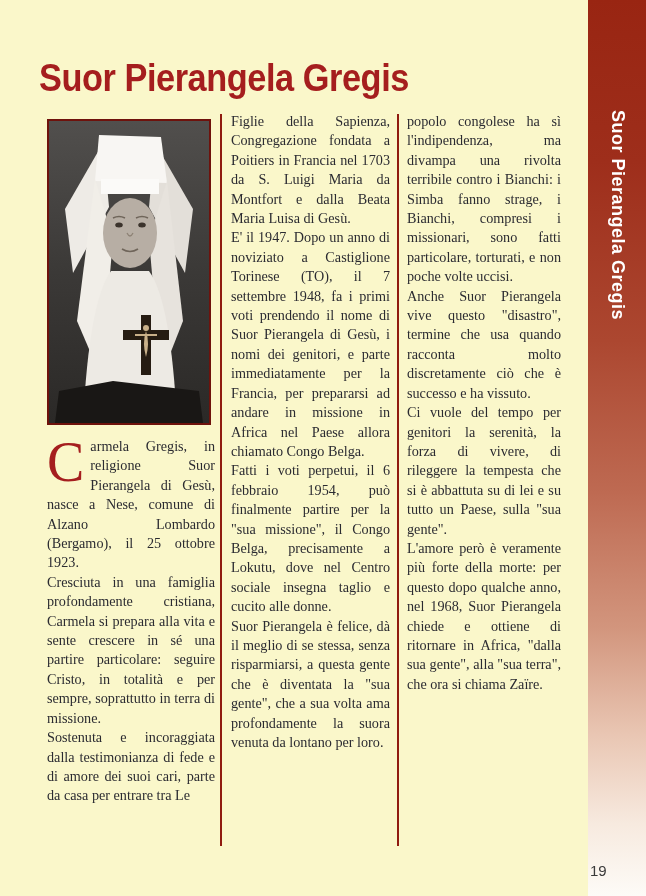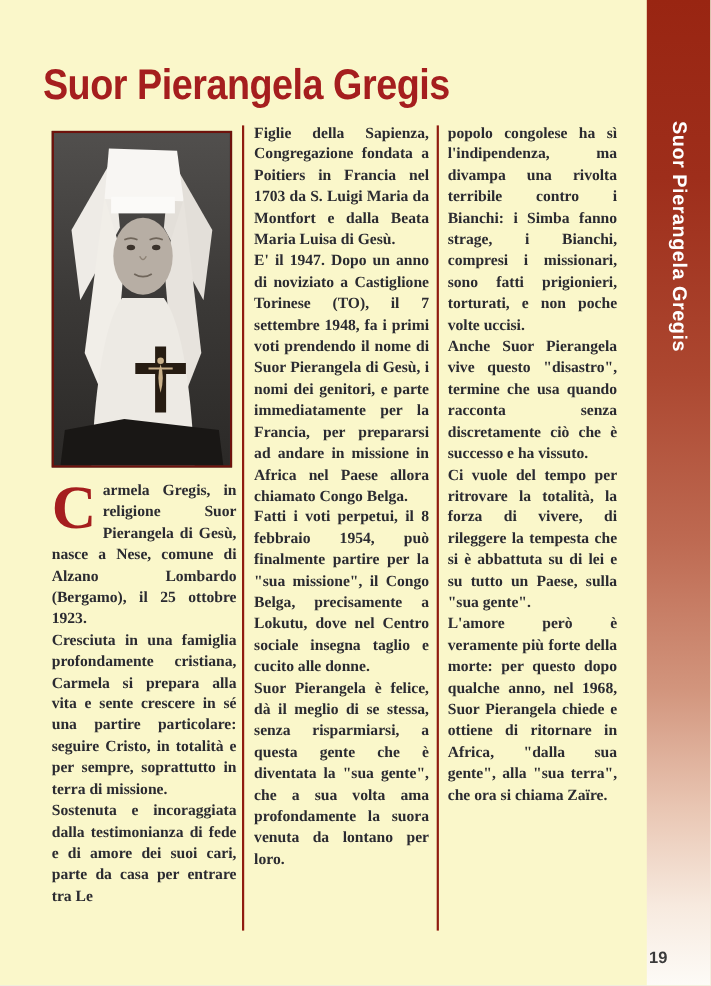--- a/index.html
+++ b/index.html
@@ -32,21 +32,21 @@
     font-weight: bold;
     font-size: 18px;
     letter-spacing: 0.5px;
     white-space: nowrap;
   }
   .page-number {
     position: absolute;
     left: 590px;
     top: 862px;
     font-family: "Liberation Sans", sans-serif;
-    font-weight: bold;
+    font-weight: normal;
     font-size: 15px;
     color: #3a3a3a;
   }
   .title {
     position: absolute;
     left: 39px;
     top: 56px;
     margin: 0;
     font-family: "Liberation Sans", sans-serif;
     font-weight: bold;
@@ -80,21 +80,20 @@
   .sep2 { left: 397px; }
   .col {
     position: absolute;
     color: #2B2B31;
   }
   .col p {
     margin: 0;
     text-align: justify;
     font-size: 14.2px;
     line-height: 19.4px;
-    font-weight: bold;
   }
   .col1 { left: 47px;  top: 437px; width: 168px; }
   .col2 { left: 231px; top: 112px; width: 159px; }
   .col3 { left: 407px; top: 112px; width: 154px; }
   .dropcap {
     float: left;
     font-size: 56px;
     line-height: 46px;
     padding: 2px 6px 0 0;
     color: #A51E1E;
@@ -160,26 +159,26 @@
 
   <div class="col col1">
     <p><span class="dropcap">C</span><span>armela Gregis, in religione Suor Pierangela di Gesù, nasce a Nese, comune di Alzano Lombardo (Bergamo), il 25 ottobre 1923.</span></p>
     <p>Cresciuta in una famiglia profondamente cristiana, Carmela si prepara alla vita e sente crescere in sé una partire particolare: seguire Cristo, in totalità e per sempre, soprattutto in terra di missione.</p>
     <p>Sostenuta e incoraggiata dalla testimonianza di fede e di amore dei suoi cari, parte da casa per entrare tra Le</p>
   </div>
 
   <div class="col col2">
     <p>Figlie della Sapienza, Congregazione fondata a Poitiers in Francia nel 1703 da S. Luigi Maria da Montfort e dalla Beata Maria Luisa di Gesù.</p>
     <p>E' il 1947. Dopo un anno di noviziato a Castiglione Torinese (TO), il 7 settembre 1948, fa i primi voti prendendo il nome di Suor Pierangela di Gesù, i nomi dei genitori, e parte immediatamente per la Francia, per prepararsi ad andare in missione in Africa nel Paese allora chiamato Congo Belga.</p>
-    <p>Fatti i voti perpetui, il 8 febbraio 1954, può finalmente partire per la "sua missione", il Congo Belga, precisamente a Lokutu, dove nel Centro sociale insegna taglio e cucito alle donne.</p>
+    <p>Fatti i voti perpetui, il 6 febbraio 1954, può finalmente partire per la "sua missione", il Congo Belga, precisamente a Lokutu, dove nel Centro sociale insegna taglio e cucito alle donne.</p>
     <p>Suor Pierangela è felice, dà il meglio di se stessa, senza risparmiarsi, a questa gente che è diventata la "sua gente", che a sua volta ama profondamente la suora venuta da lontano per loro.</p>
 
   </div>
 
   <div class="col col3">
-    <p>popolo congolese ha sì l'indipendenza, ma divampa una rivolta terribile contro i Bianchi: i Simba fanno strage, i Bianchi, compresi i missionari, sono fatti prigionieri, torturati, e non poche volte uccisi.</p>
-    <p>Anche Suor Pierangela vive questo "disastro", termine che usa quando racconta senza discretamente ciò che è successo e ha vissuto.</p>
-    <p>Ci vuole del tempo per ritrovare la totalità, la forza di vivere, di rileggere la tempesta che si è abbattuta su di lei e su tutto un Paese, sulla "sua gente".</p>
+    <p>popolo congolese ha sì l'indipendenza, ma divampa una rivolta terribile contro i Bianchi: i Simba fanno strage, i Bianchi, compresi i missionari, sono fatti particolare, torturati, e non poche volte uccisi.</p>
+    <p>Anche Suor Pierangela vive questo "disastro", termine che usa quando racconta molto discretamente ciò che è successo e ha vissuto.</p>
+    <p>Ci vuole del tempo per genitori la serenità, la forza di vivere, di rileggere la tempesta che si è abbattuta su di lei e su tutto un Paese, sulla "sua gente".</p>
     <p>L'amore però è veramente più forte della morte: per questo dopo qualche anno, nel 1968, Suor Pierangela chiede e ottiene di ritornare in Africa, "dalla sua gente", alla "sua terra", che ora si chiama Zaïre.</p>
 
   </div>
 
 </div>
 
 </body></html>

